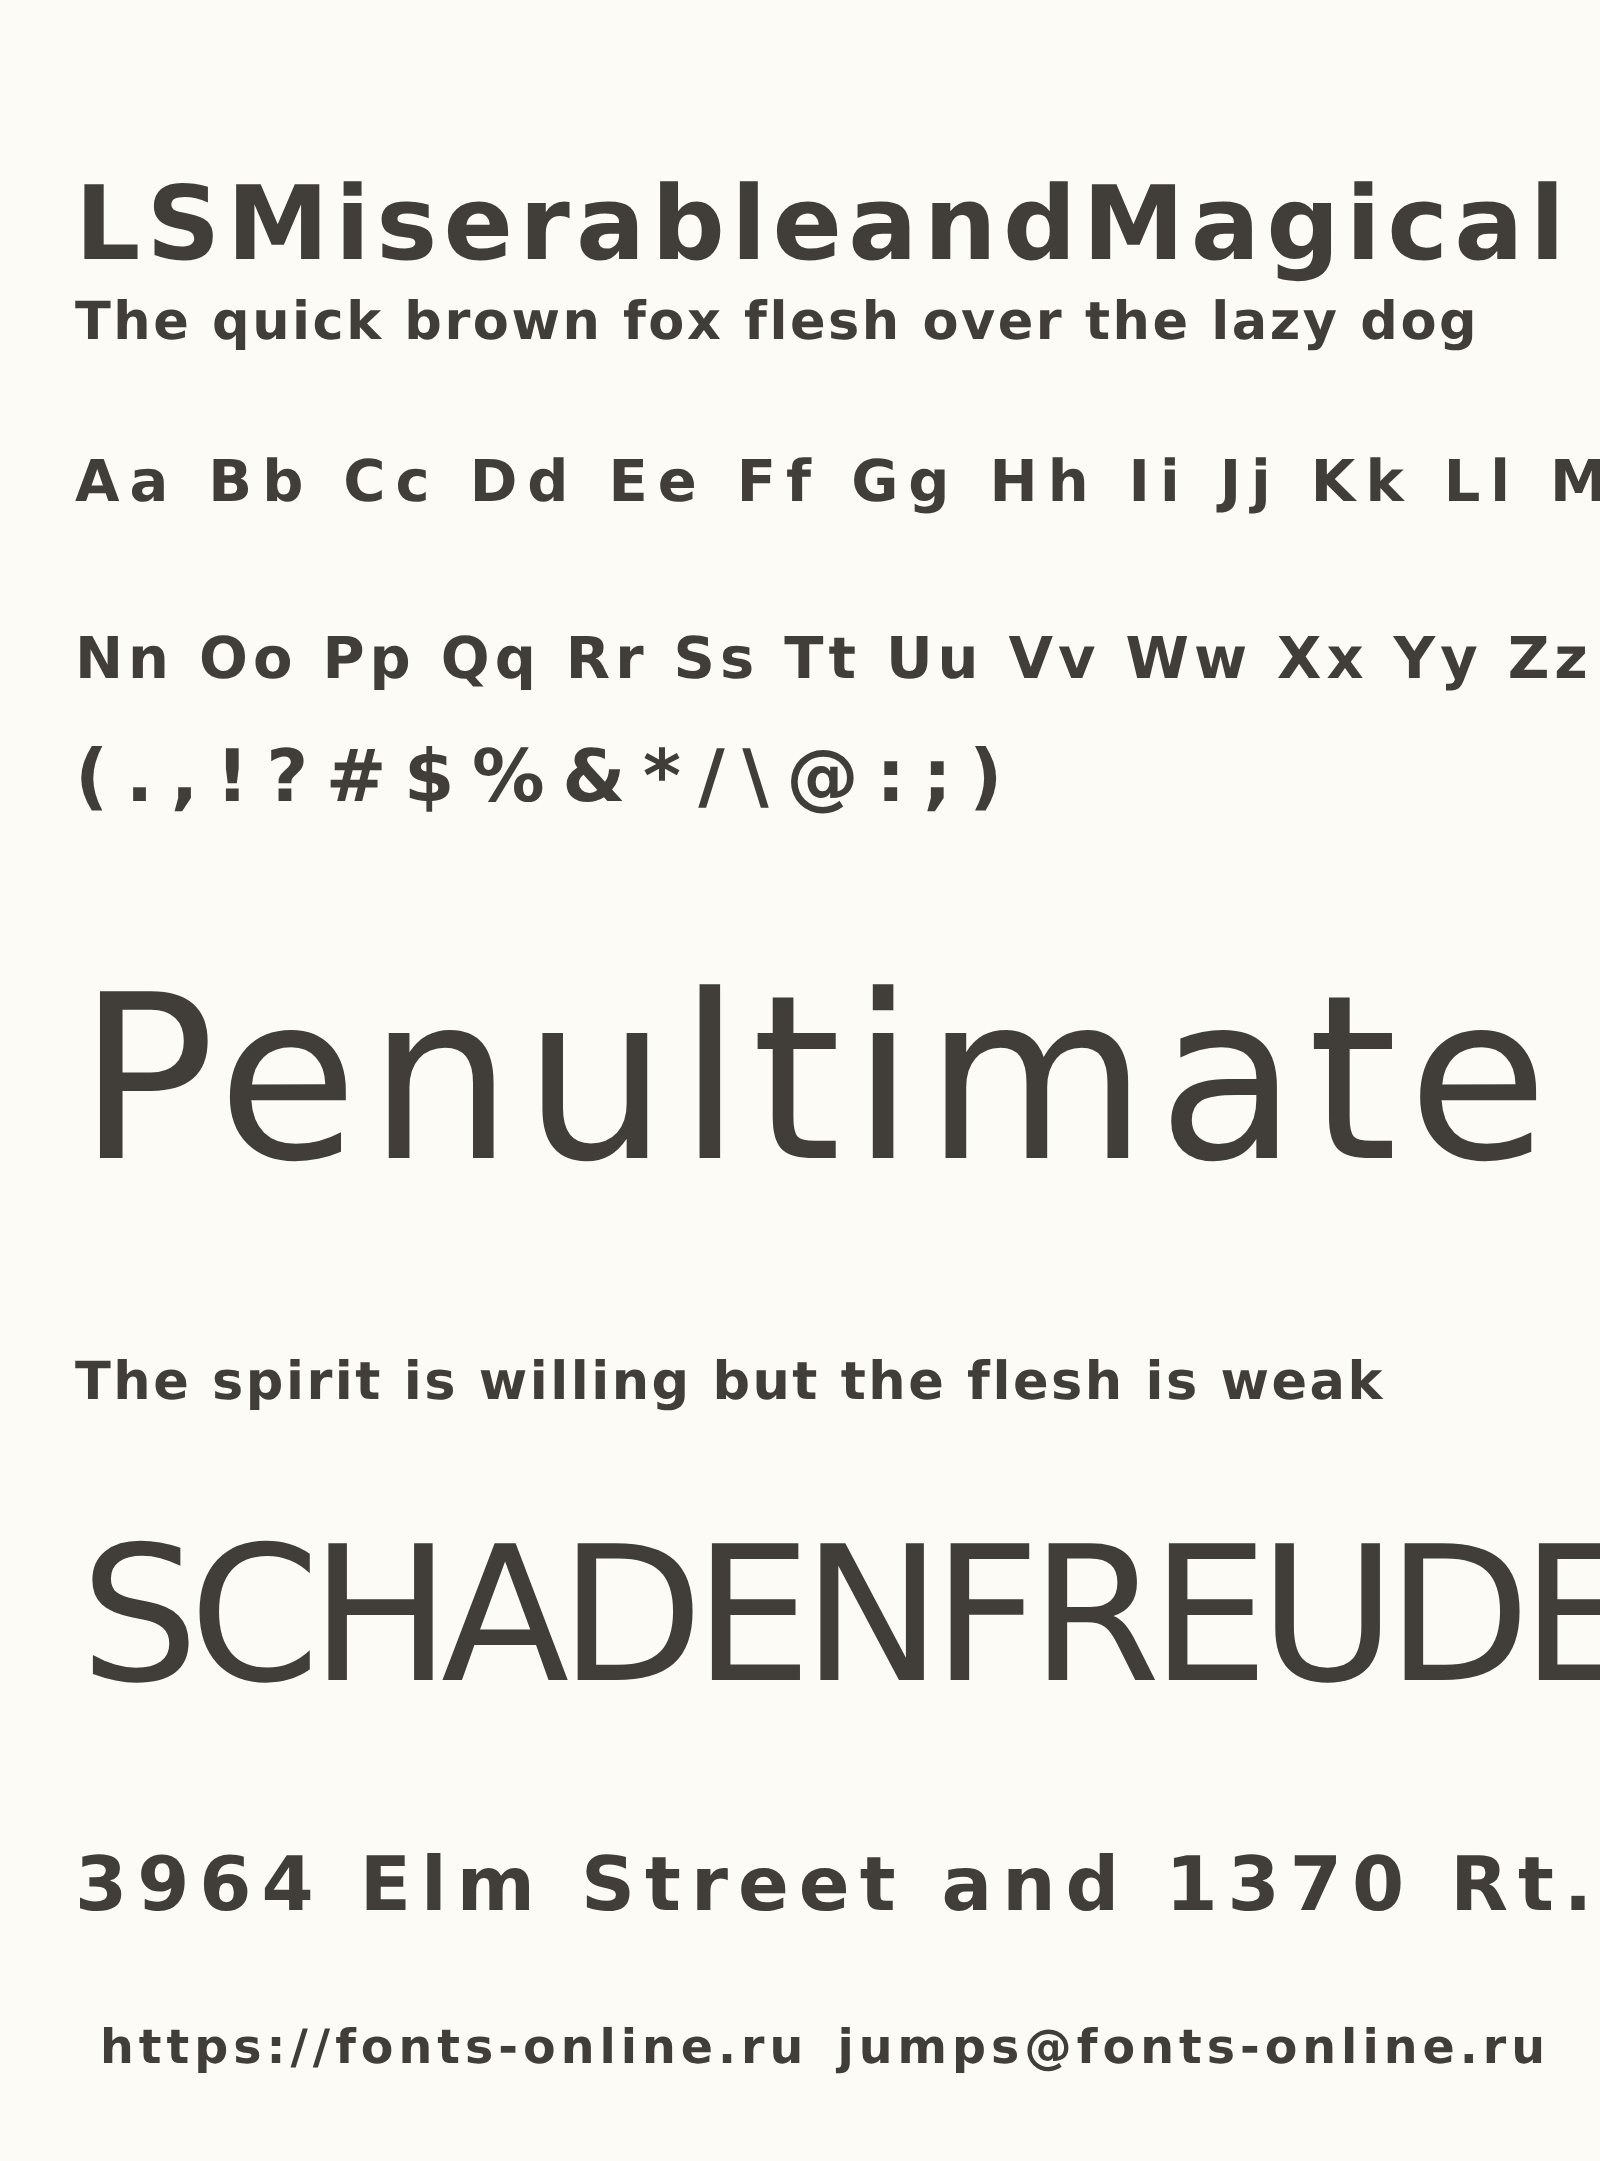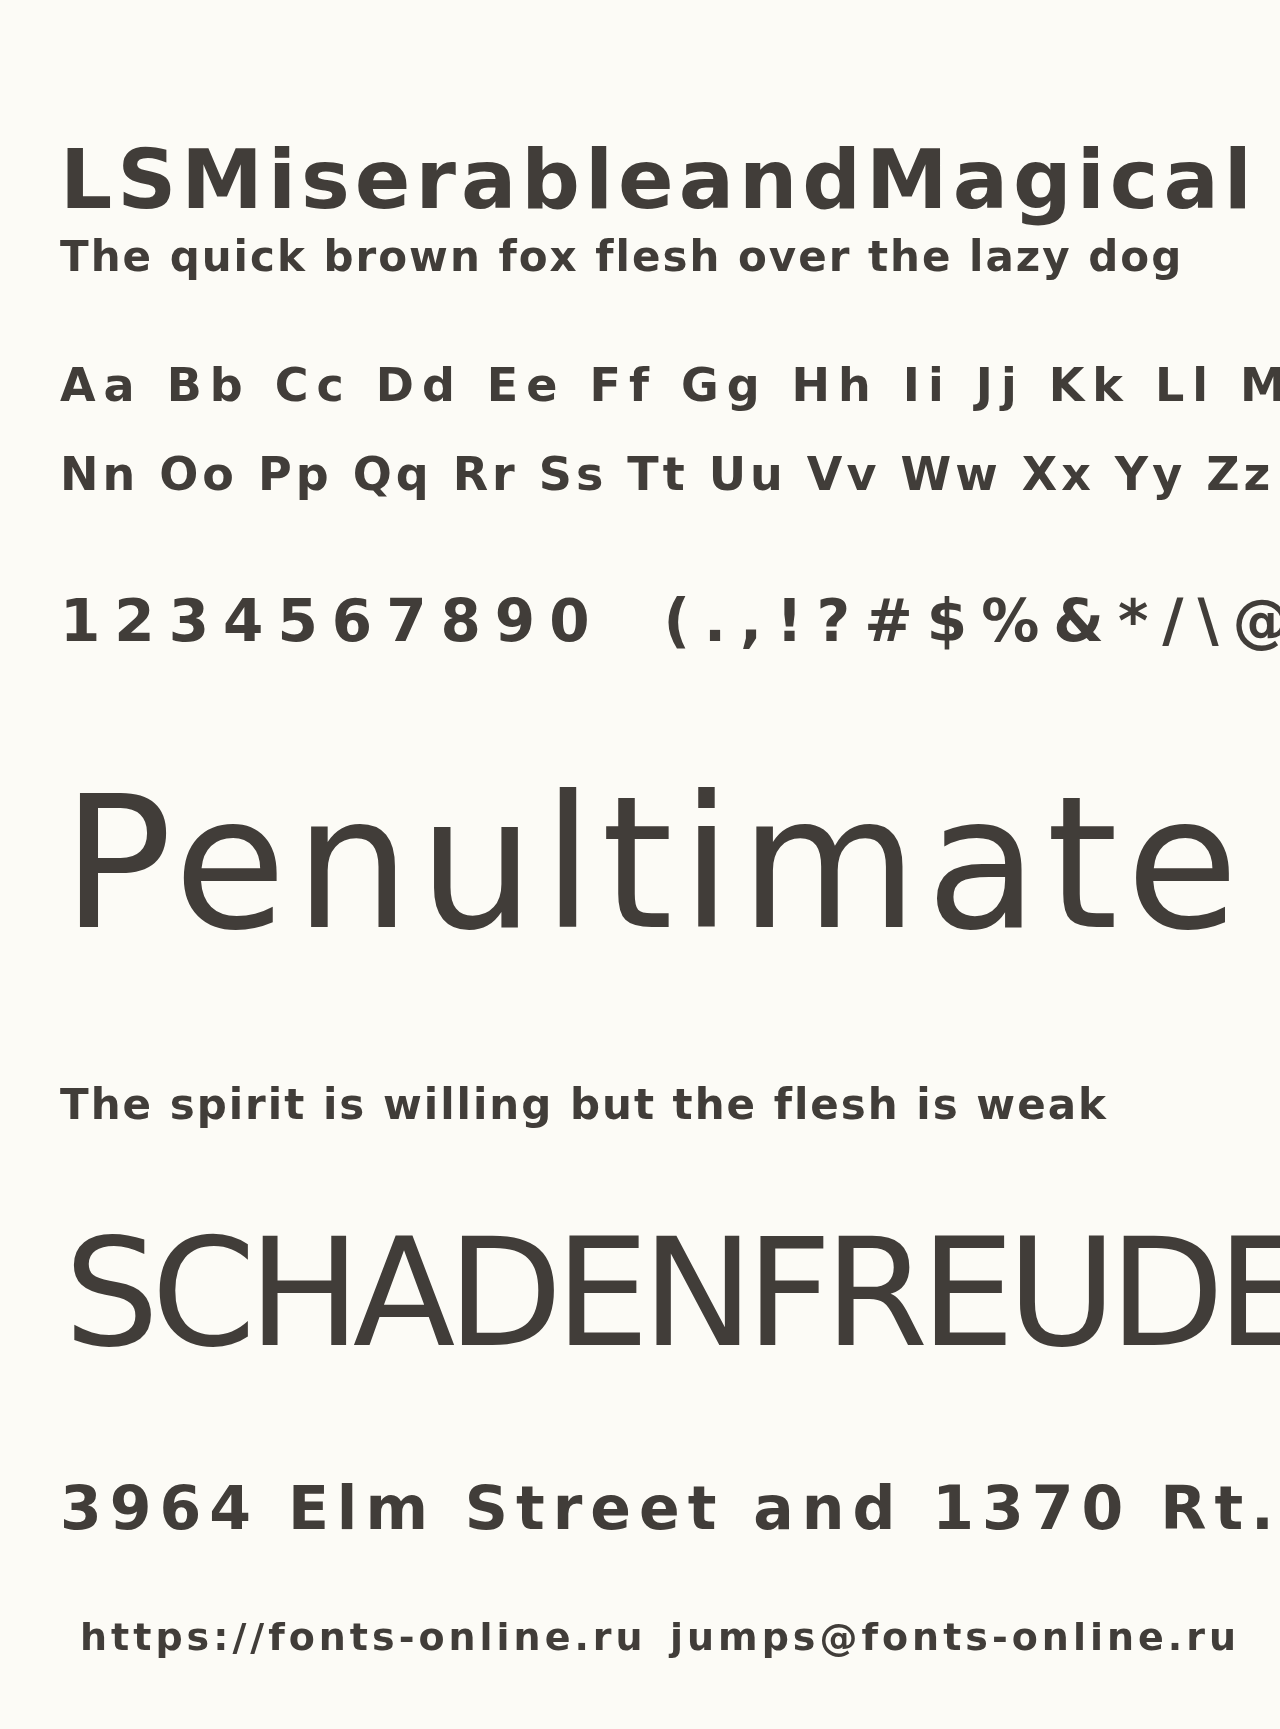--- a/index.html
+++ b/index.html
@@ -39,21 +39,21 @@
     font-weight: bold;
     letter-spacing: 2px;
   }
   .alpha-row-1 {
     top: 362px;
     font-size: 46px;
     font-weight: bold;
     letter-spacing: 8px;
   }
   .alpha-row-2 {
-    top: 451px;
+    top: 503px;
     font-size: 46px;
     font-weight: bold;
     letter-spacing: 4px;
   }
   .numerals-row {
     top: 592px;
     font-size: 58px;
     font-weight: bold;
     letter-spacing: 14px;
     display: flex;
@@ -113,21 +113,20 @@
 
   <h1 class="line font-title">LSMiserableandMagical</h1>
 
   <div class="line pangram">The quick brown fox flesh over the lazy dog</div>
 
   <div class="line alpha-row-1">Aa Bb Cc Dd Ee Ff Gg Hh Ii Jj Kk Ll Mm</div>
 
   <div class="line alpha-row-2">Nn Oo Pp Qq Rr Ss Tt Uu Vv Ww Xx Yy Zz</div>
 
   <div class="line numerals-row">
-    <span>1234567890</span>
     <span>(.,!?#$%&amp;*/\@:;)</span>
   </div>
 
   <div class="line big-word">Penultimate</div>
 
   <div class="line sample-sentence">The spirit is willing but the flesh is weak</div>
 
   <div class="line caps-word">SCHADENFREUDE</div>
 
   <div class="line address-line">3964 Elm Street and 1370 Rt. 21</div>

